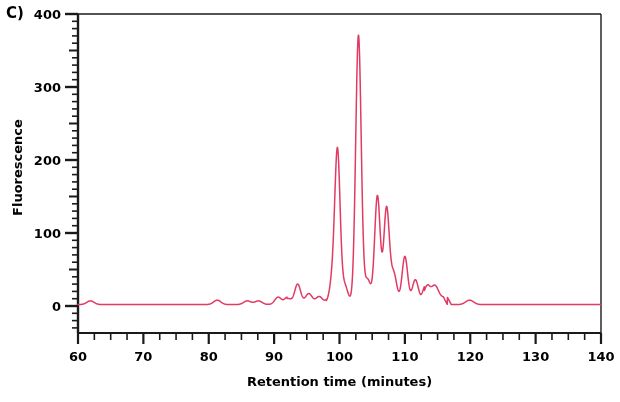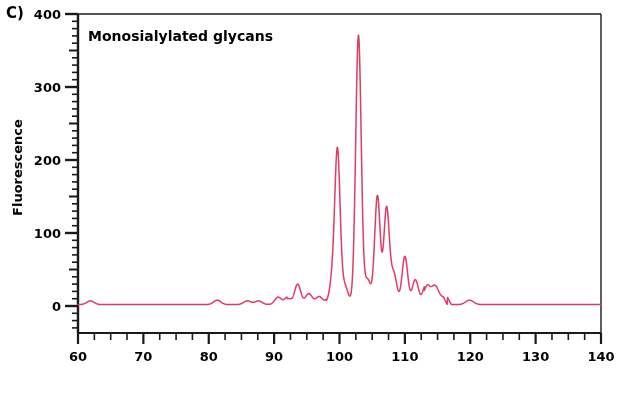--- a/index.html
+++ b/index.html
@@ -68,24 +68,24 @@
     fill: #000;
   }
 </style>
 </head>
 <body>
 
 <div id="figure">
 
   <div class="panel-label">C)</div>
 
-  <div class="chart-title">Monosialylated glycans</div>
 
   <div class="ylabel">Fluorescence</div>
 
+  <div class="xlabel">Retention time (minutes)</div>
 
   <svg id="plot" width="620" height="402">
     <g id="axes-group">
         <line x1="78" y1="14" x2="601" y2="14" stroke="#1a1a1a" stroke-width="1.4"></line>
         <line x1="601" y1="14" x2="601" y2="333" stroke="#1a1a1a" stroke-width="1.4"></line>
         <line x1="78" y1="333" x2="601" y2="333" stroke="#1a1a1a" stroke-width="2.2"></line>
         <line x1="78" y1="14" x2="78" y2="333" stroke="#1a1a1a" stroke-width="2.4"></line>
       </g>
     <g id="ticks-group">
         <line x1="72" y1="327.9" x2="78" y2="327.9" stroke="#1a1a1a" stroke-width="1.6"></line>

